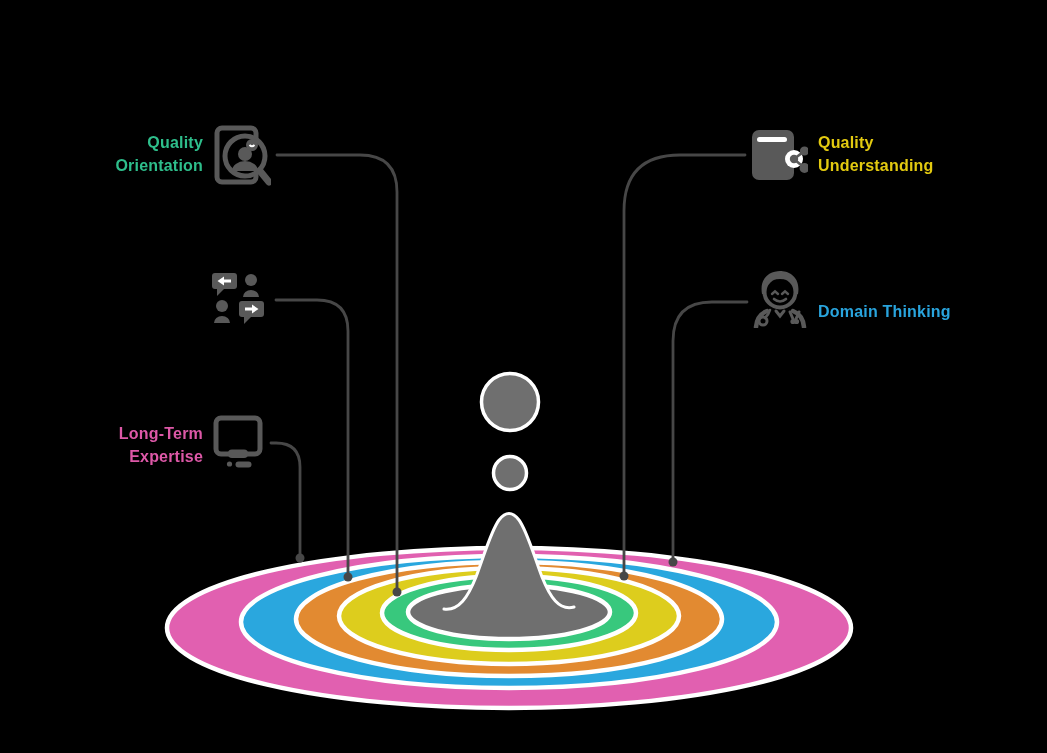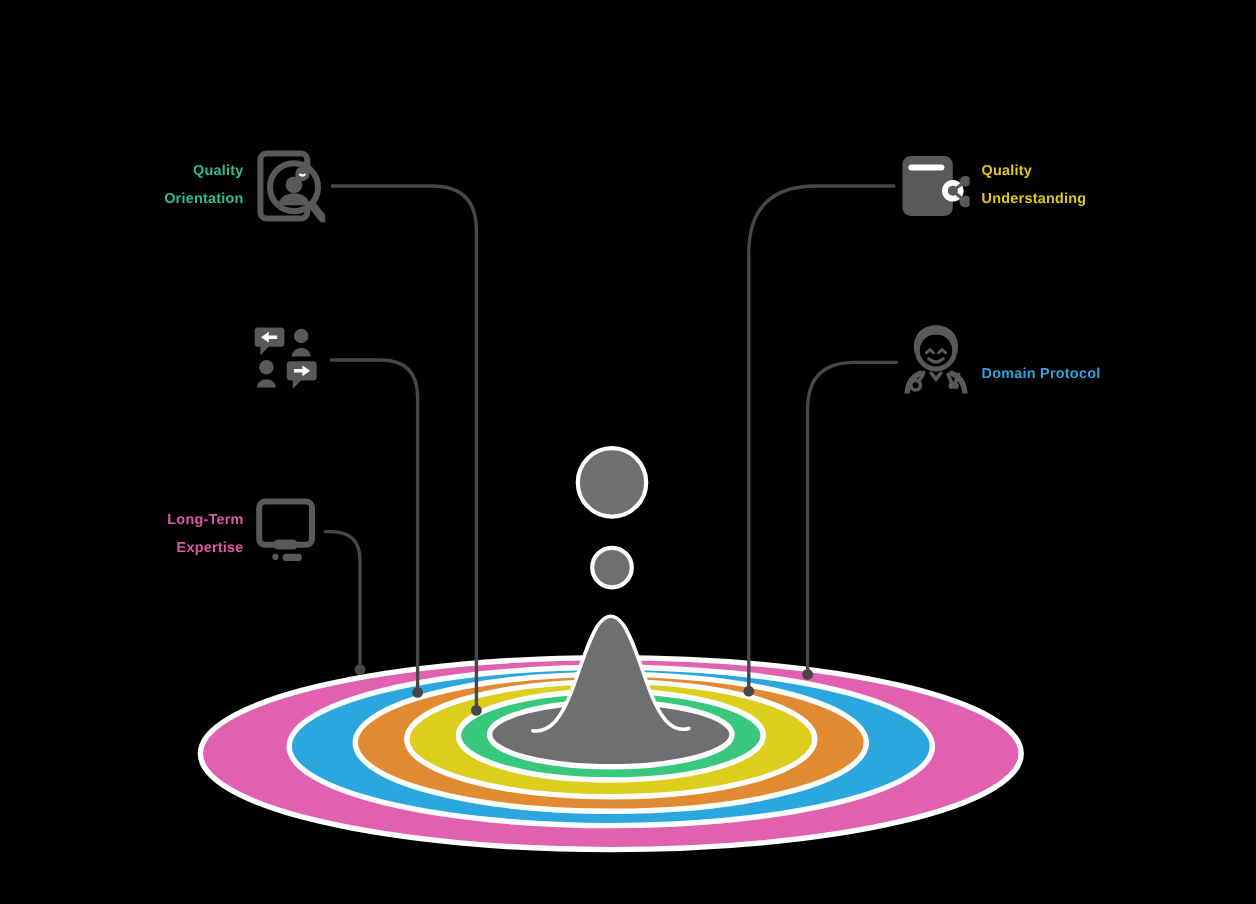--- a/index.html
+++ b/index.html
@@ -1,19 +1,19 @@
 <!DOCTYPE html>
 <html style="--c-text_green: #2ebe8b; --c-text_orange: #e8882f; --c-text_pink: #dd58a7; --c-text_yellow: #e3ca10; --c-text_blue: #29a4dd; --c-ring_pink: #e160b0; --c-ring_blue: #2aa7de; --c-ring_orange: #e28a31; --c-ring_yellow: #ddcd1d; --c-ring_green: #38c87d; --c-splash_gray: #6f6f6f; --c-line_gray: #474747; --c-icon_gray: #595959;"><head>
 <meta charset="utf-8">
 <style>
   html,body{margin:0;padding:0;background:#000;}
   .canvas{position:relative;width:1047px;height:753px;background:#000;overflow:hidden;
           font-family:"Liberation Sans",sans-serif;}
   .art{position:absolute;left:0;top:0;width:1047px;height:753px;}
-  .label{position:absolute;font-weight:800;font-size:12px;line-height:23px;
+  .label{position:absolute;font-weight:800;font-size:16px;line-height:23px;
          white-space:pre-line;letter-spacing:.2px;}
   .label.right-align{text-align:right;}
   .lab-quality{color:var(--c-text_green);}
   .lab-team{color:var(--c-text_orange);}
   .lab-longterm{color:var(--c-text_pink);}
   .lab-protocol{color:var(--c-text_yellow);}
   .lab-domain{color:var(--c-text_blue);}
   .icon{position:absolute;}
   
   .fg{fill:var(--c-icon_gray);}
@@ -57,21 +57,21 @@
     <circle cx="673" cy="562" r="4.5" fill="#474747"></circle>
   </svg>
 
   <div class="label right-align lab-quality" style="left:40px;top:131px;width:163px;">Quality
 Orientation</div>
   <div class="label right-align lab-longterm" style="left:40px;top:422px;width:163px;">Long-Term
 Expertise</div>
 
   <div class="label lab-protocol" style="left:818px;top:131px;width:200px;">Quality
 Understanding</div>
-  <div class="label lab-domain" style="left:818px;top:300px;width:220px;">Domain Protocol</div>
+  <div class="label lab-domain" style="left:818px;top:300px;width:220px;">Domain Thinking</div>
 
   <svg class="icon" style="left:213px;top:124px;" width="58" height="64" viewBox="0 0 58 64">
     <rect x="4" y="4" width="39" height="54" rx="5" class="sg" stroke-width="5"></rect>
     <circle cx="32" cy="32" r="20" class="fb"></circle>
     <circle cx="32" cy="32" r="20" class="sg" stroke-width="5"></circle>
     <circle cx="32" cy="30" r="7" class="fg"></circle>
     <path d="M 19,47 A 13,10 0 0 1 45,47 Z" class="fg"></path>
     <circle cx="39" cy="21" r="6" class="fg"></circle>
     <path d="M 36.5,21 Q 39,23.5 41.5,21" class="sw" stroke-width="1.8"></path>
     <line x1="47" y1="47" x2="56" y2="58" class="sg" stroke-width="7" stroke-linecap="round"></line>

